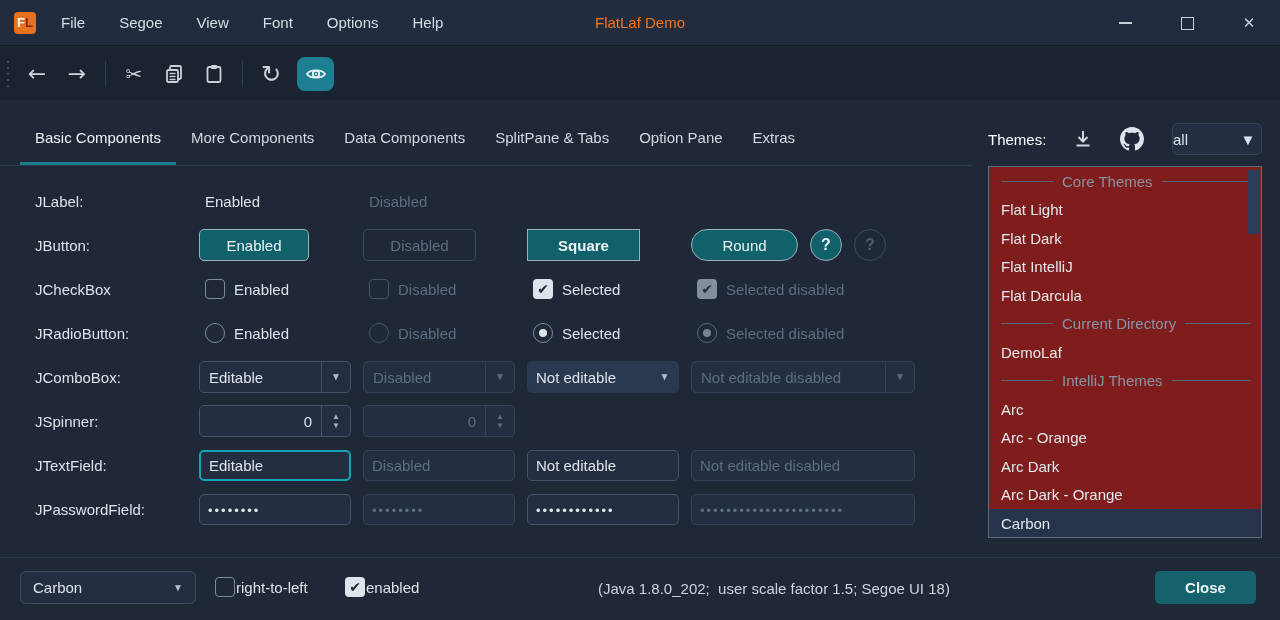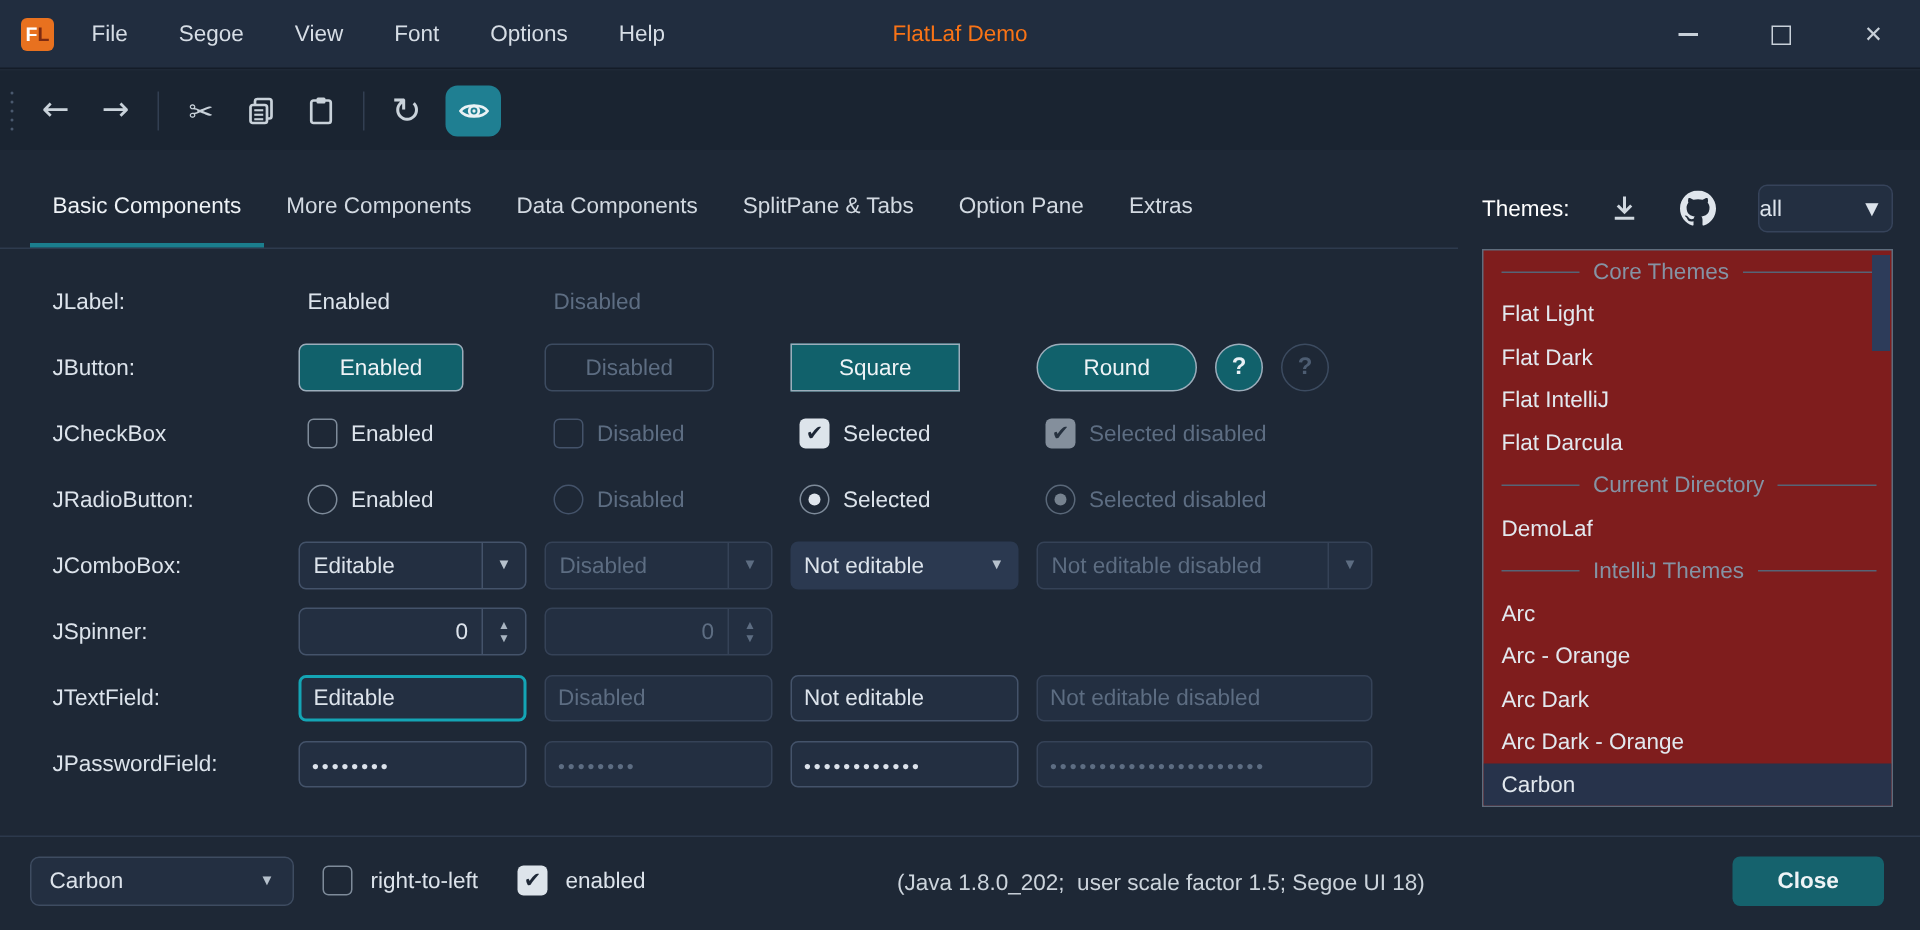--- a/index.html
+++ b/index.html
@@ -70,21 +70,21 @@
   .row { display:grid; grid-template-columns:164px 164px 164px 164px 240px;
     align-items:center; height:44px; }
   .row-label { color:#dce3eb; }
   .dim { color:#5d6d82 !important; }
   .cell { padding-left:6px; }
 
   .btn { height:32px; border-radius:5px; display:inline-flex; align-items:center;
     justify-content:center; font-size:15px; }
   .btn.teal { background:#11616b; border:1px solid #9cadbb; color:#eef3f6; }
   .btn.disabled { background:transparent; border:1px solid #3c4b60; color:#5d6d82; }
-  .btn.square { border-radius:0; }
+  .btn.square { border-radius:0;font-weight:bold; }
   .btn.round { border-radius:17px; }
   .help-btn { width:32px; height:32px; border-radius:50%; display:inline-flex;
     align-items:center; justify-content:center; font-size:16px; font-weight:bold; }
   .help-btn.enabled { background:#11616b; border:1.5px solid #9cadbb; color:#e8f0f5; }
   .help-btn.disabled { background:transparent; border:1.5px solid #3c4b60; color:#4d5d72; }
 
   .cbcell { display:flex; align-items:center; gap:9px; }
   .cb { width:20px; height:20px; border-radius:4px; flex:0 0 auto;
     display:flex; align-items:center; justify-content:center; }
   .cb.unchecked { border:1.5px solid #7e8b9a; }
@@ -131,21 +131,21 @@
   .tf.off { border-color:#354257; color:#5d6d82; }
   .tf.pw { font-size:13px; letter-spacing:2px; padding-top:3px; }
 
   
   .bottombar { position:absolute; left:0; top:557px; right:0; height:63px;
     border-top:1px solid #2c394c; background:#1e2836; }
   .laf-combo { position:absolute; left:20px; top:13px; width:176px; height:33px;
     background:#232f41; border:1px solid #3e4c61; border-radius:6px; display:flex; align-items:center; }
   .laf-combo .combo-text { flex:1; padding-left:12px; }
   .laf-combo .combo-arrow { width:34px; text-align:center; font-size:10px; color:#b6c1cc; }
-  .bb-cb { position:absolute; top:19px; display:flex; align-items:center; gap:12px; }
+  .bb-cb { position:absolute; top:19px; display:flex; align-items:center; gap:1px; }
   .status { position:absolute; left:598px; top:22px; color:#ccd4dc; white-space:pre; }
   .close-btn { position:absolute; left:1155px; top:13px; width:101px; height:33px;
     background:#15626d; color:#eef3f6; font-weight:bold; border:none; border-radius:5px;
     font-size:15px; font-family:inherit; }
   svg { display:block; }
 </style>
 </head>
 <body>
 
 <div class="menubar">

